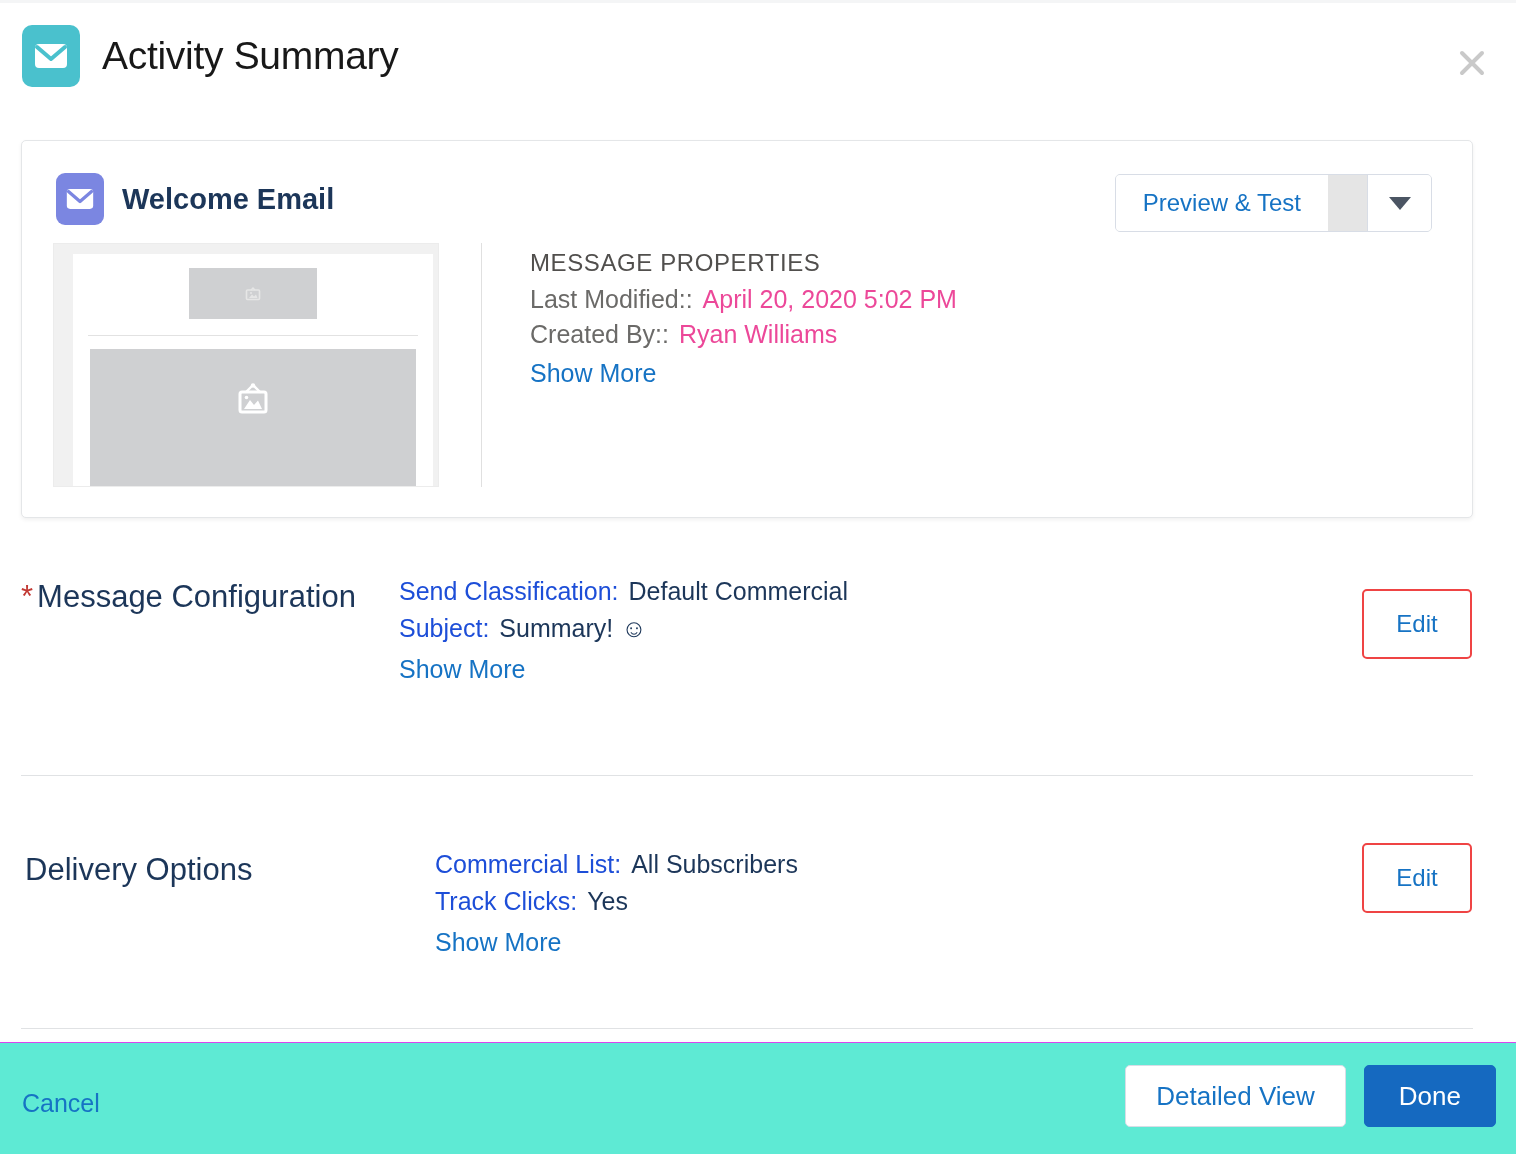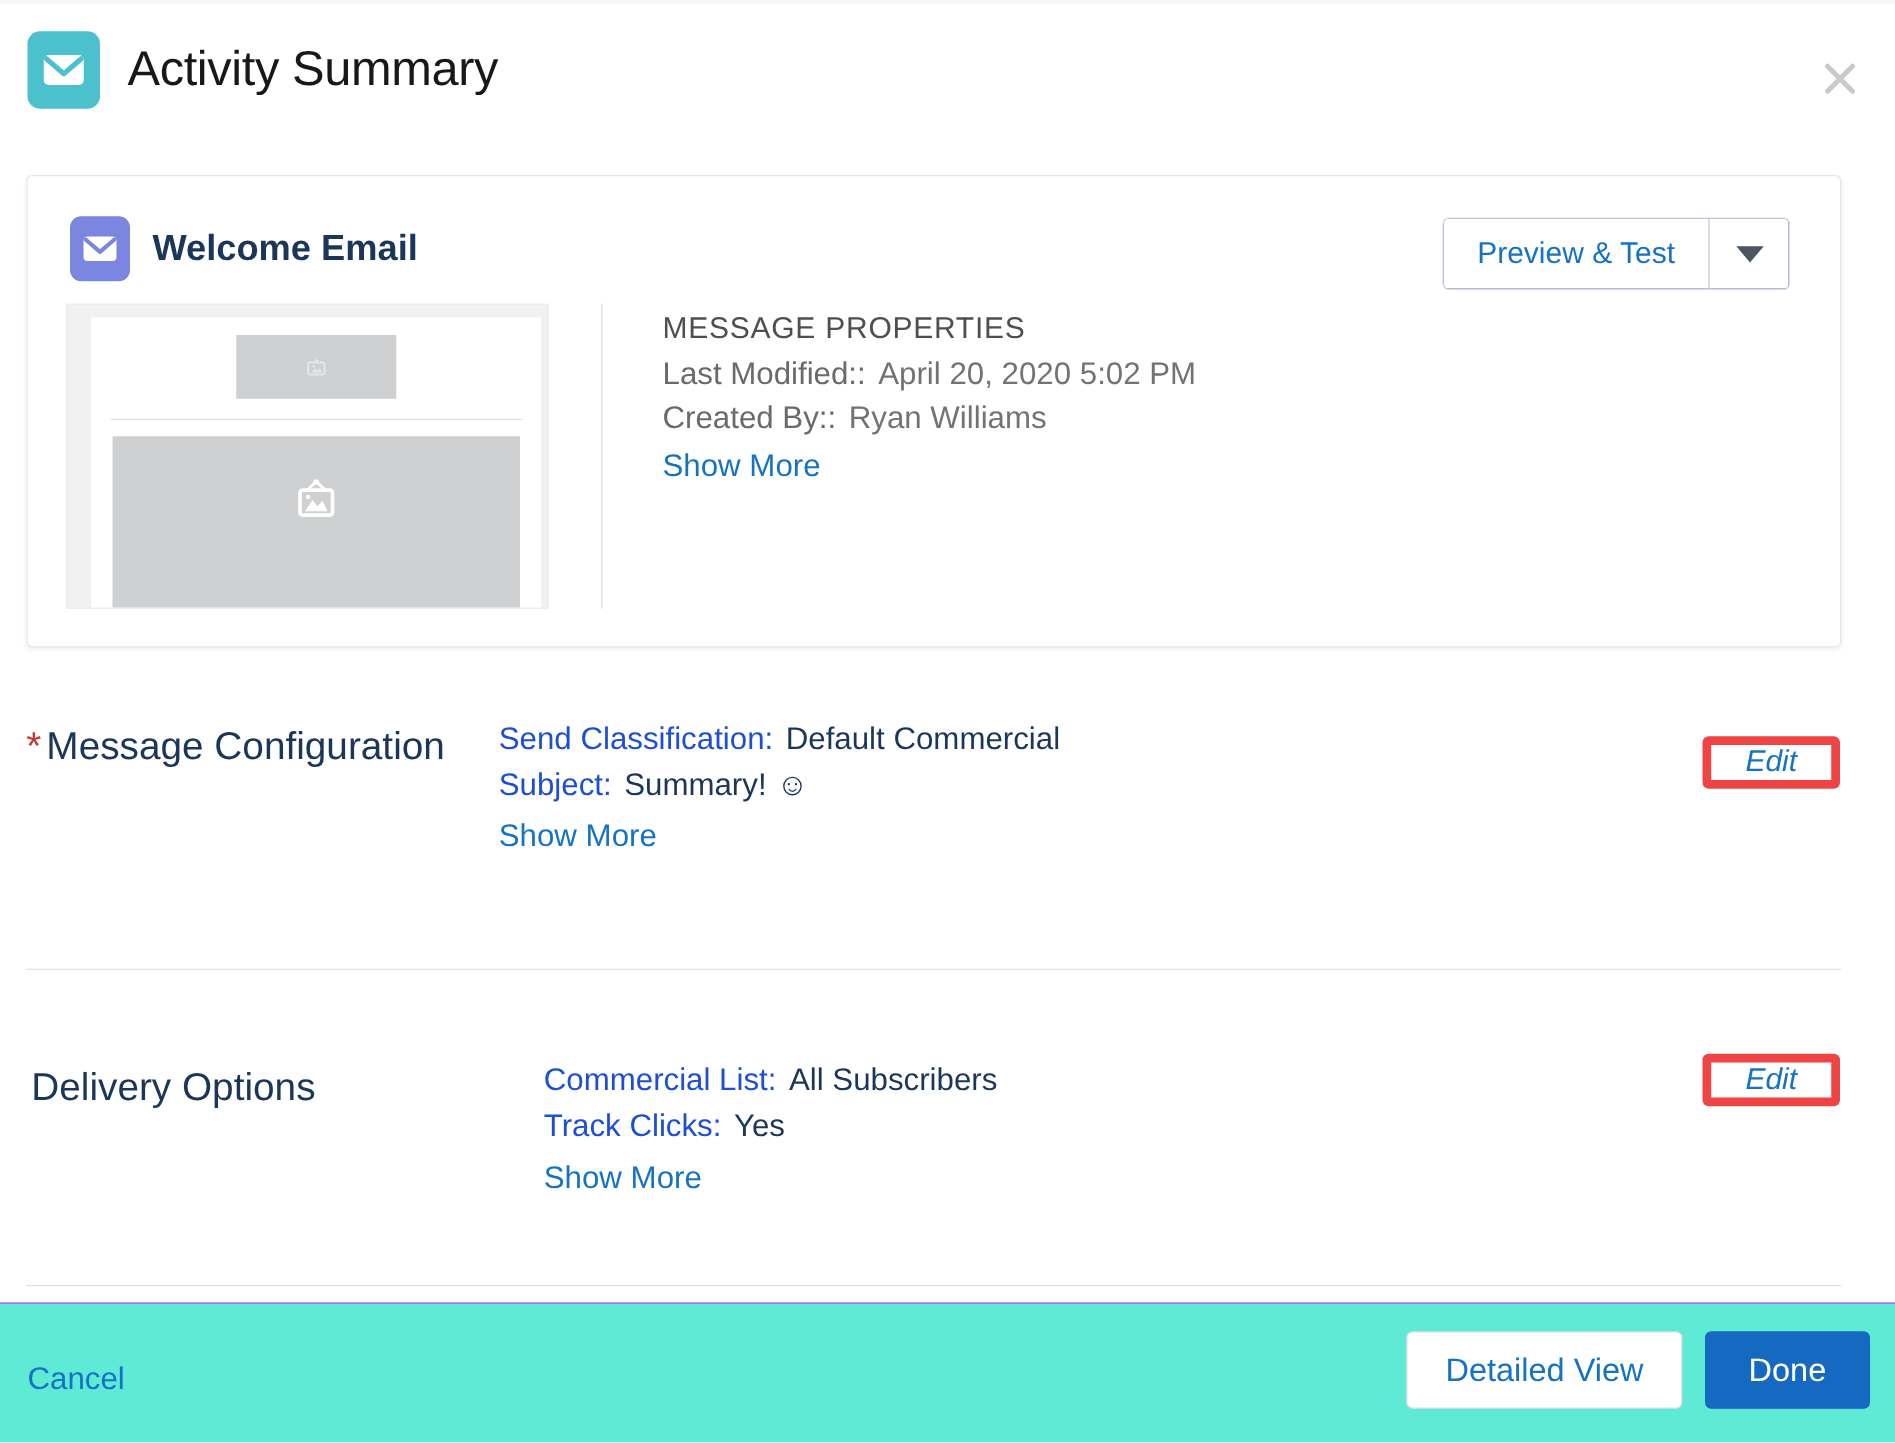--- a/index.html
+++ b/index.html
@@ -107,23 +107,24 @@
   }
 
   
   .split-btn {
     position: absolute;
     top: 33px;
     right: 40px;
     display: flex;
     border: 1px solid #d8dde6;
     border-radius: 5px;
-    background: #701a75;
+    background: #e5e5e5;
     overflow: hidden;
     height: 56px;
+    gap: 39px;
   }
   .split-btn-main {
     display: flex;
     align-items: center;
     justify-content: center;
     padding: 0 27px;
     font-size: 24px;
     color: #1673c4;
     white-space: nowrap;
     cursor: pointer;
@@ -209,21 +210,21 @@
     color: #514f4d;
     letter-spacing: 0.6px;
     margin-bottom: 8px;
   }
   .prop-row {
     font-size: 25px;
     margin-bottom: 6px;
     white-space: nowrap;
   }
   .prop-label { color: #6b6a68; }
-  .prop-value { color: #737373; margin-left: 10px; }
+  .prop-value { color: #ec4899; margin-left: 10px; }
   .link {
     color: #1673c4;
     font-size: 25px;
     cursor: pointer;
   }
   .link.inline-block { display: inline-block; margin-top: 4px; }
 
   
   .section {
     position: absolute;
@@ -259,33 +260,32 @@
     white-space: nowrap;
   }
   .field-label { color: #1d4ed8; }
   .field-value { color: #1c3659; margin-left: 10px; }
   .smiley { margin-left: 8px; color: #1c3659; }
 
   .edit-btn {
     position: absolute;
     right: 44px;
     width: 110px;
-    height: 42px;
-    border: 7px solid #ef4444;
+    height: 70px;
+    border: 2px solid #ef4444;
     border-radius: 5px;
     background: #ffffff;
     color: #1673c4;
     font-size: 24px;
     font-family: "Liberation Sans", sans-serif;
     cursor: pointer;
     display: flex;
     align-items: center;
     justify-content: center;
     padding: 0;
-    font-style: italic;
   }
   #edit-message { top: 589px; }
   #edit-delivery { top: 843px; }
 
   .divider {
     position: absolute;
     left: 21px;
     width: 1452px;
     height: 1px;
     background: #e0e2e4;

